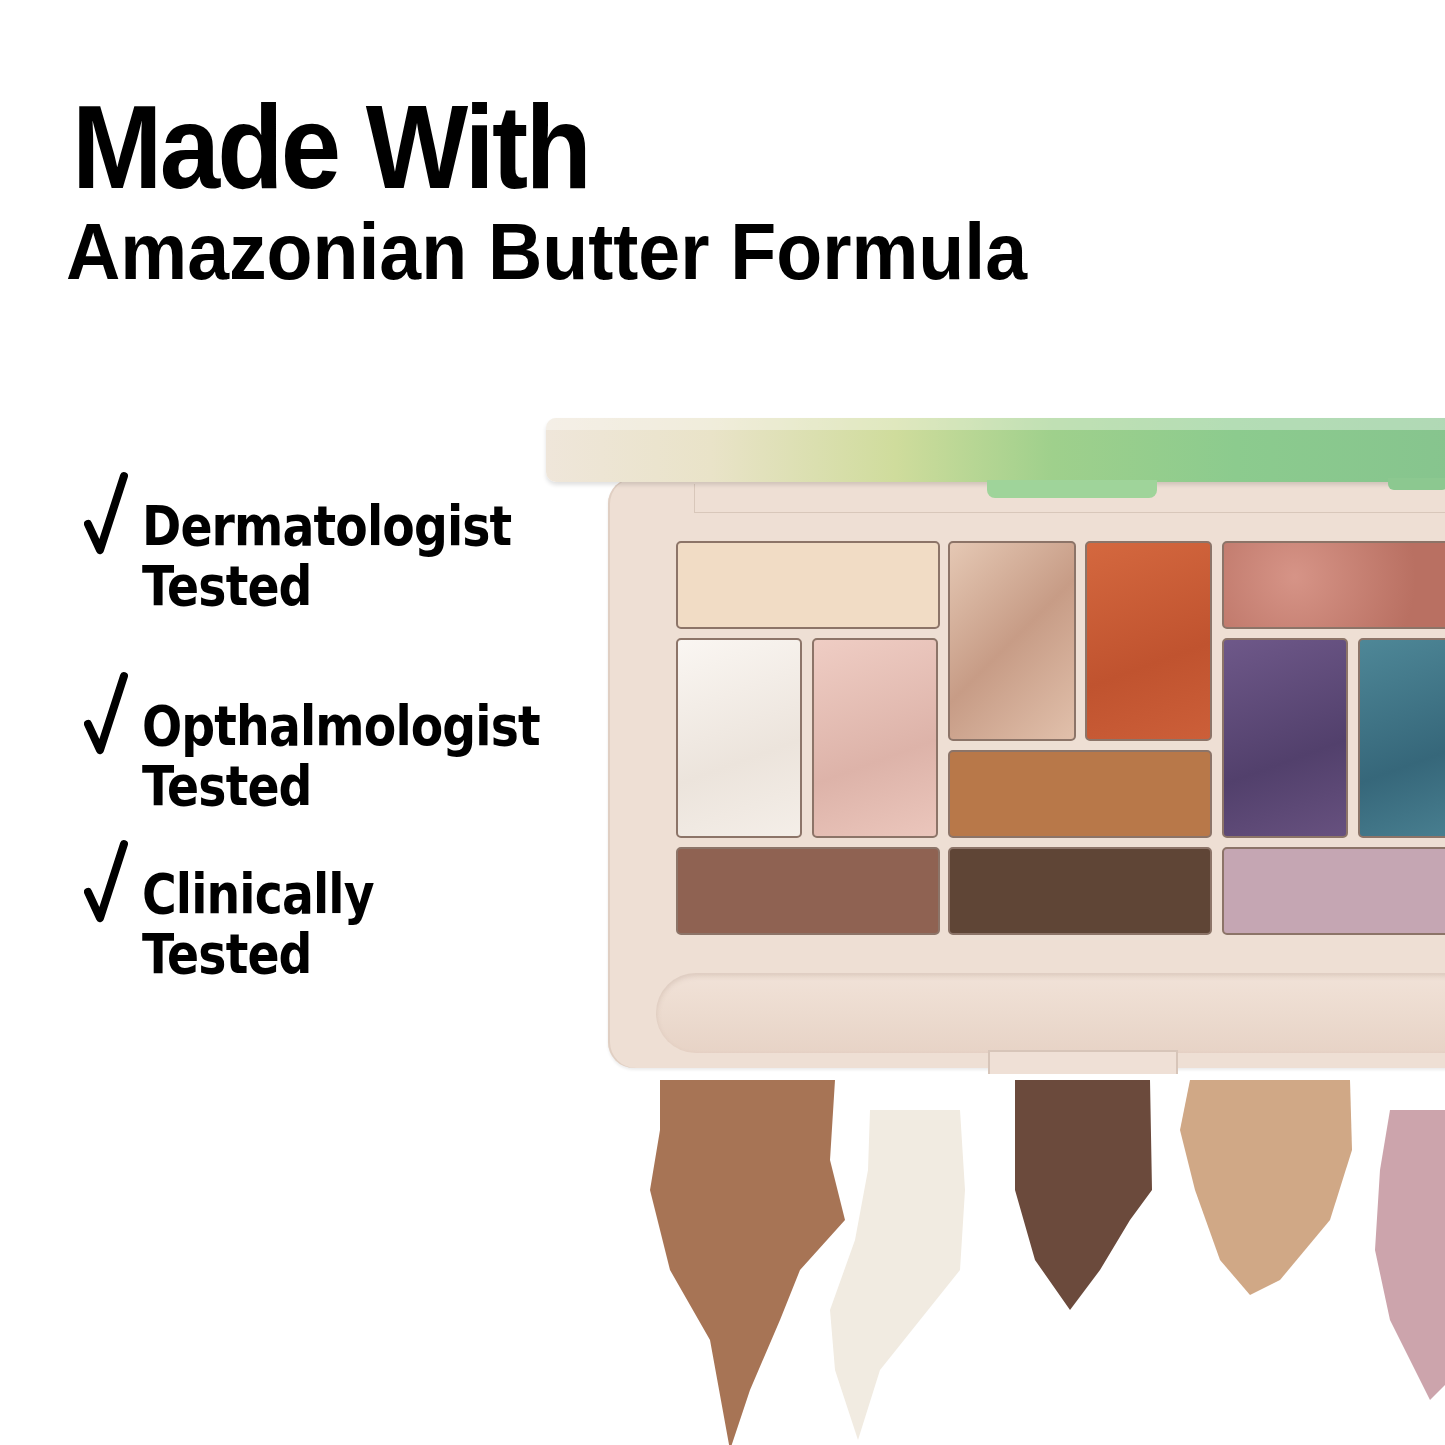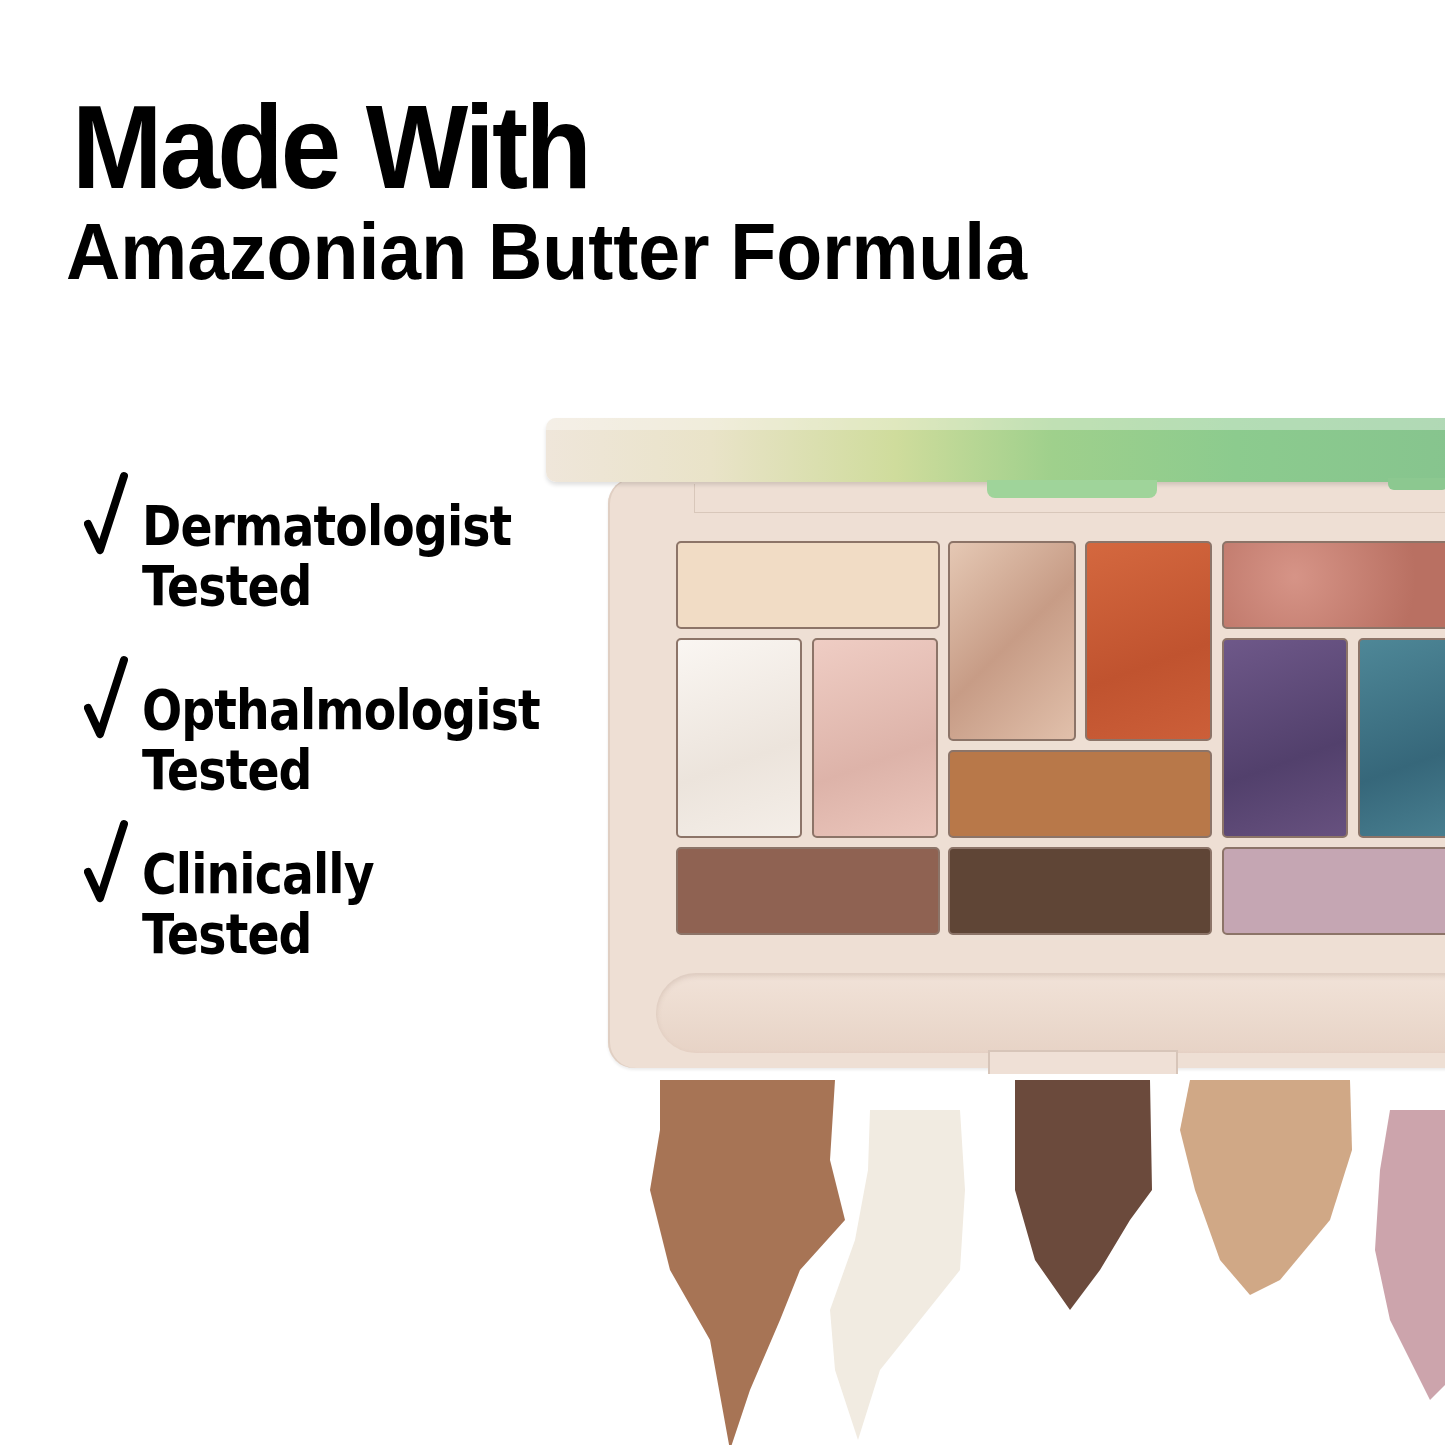--- a/index.html
+++ b/index.html
@@ -33,28 +33,28 @@
 <h2 class="subhead">Amazonian Butter Formula</h2>
 
 <div class="claims">
   <div class="claim" style="top:8px;">
     <svg class="check" viewBox="0 0 44 86">
         <path d="M4 54 L16 80 L40 6" fill="none" stroke="#000" stroke-width="8" stroke-linecap="round" stroke-linejoin="round"></path>
       </svg>
     <div class="line l1">Dermatologist</div>
     <div class="line l2">Tested</div>
   </div>
-  <div class="claim" style="top:192px;">
+  <div class="claim" style="top:208px;">
     <svg class="check" viewBox="0 0 44 86">
         <path d="M4 54 L16 80 L40 6" fill="none" stroke="#000" stroke-width="8" stroke-linecap="round" stroke-linejoin="round"></path>
       </svg>
     <div class="line l1">Opthalmologist</div>
     <div class="line l2">Tested</div>
   </div>
-  <div class="claim" style="top:356px;">
+  <div class="claim" style="top:376px;">
     <svg class="check" viewBox="0 0 44 86">
         <path d="M4 54 L16 80 L40 6" fill="none" stroke="#000" stroke-width="8" stroke-linecap="round" stroke-linejoin="round"></path>
       </svg>
     <div class="line l1">Clinically</div>
     <div class="line l2">Tested</div>
   </div>
 </div>
 
 <div class="product">
   <div class="base">

